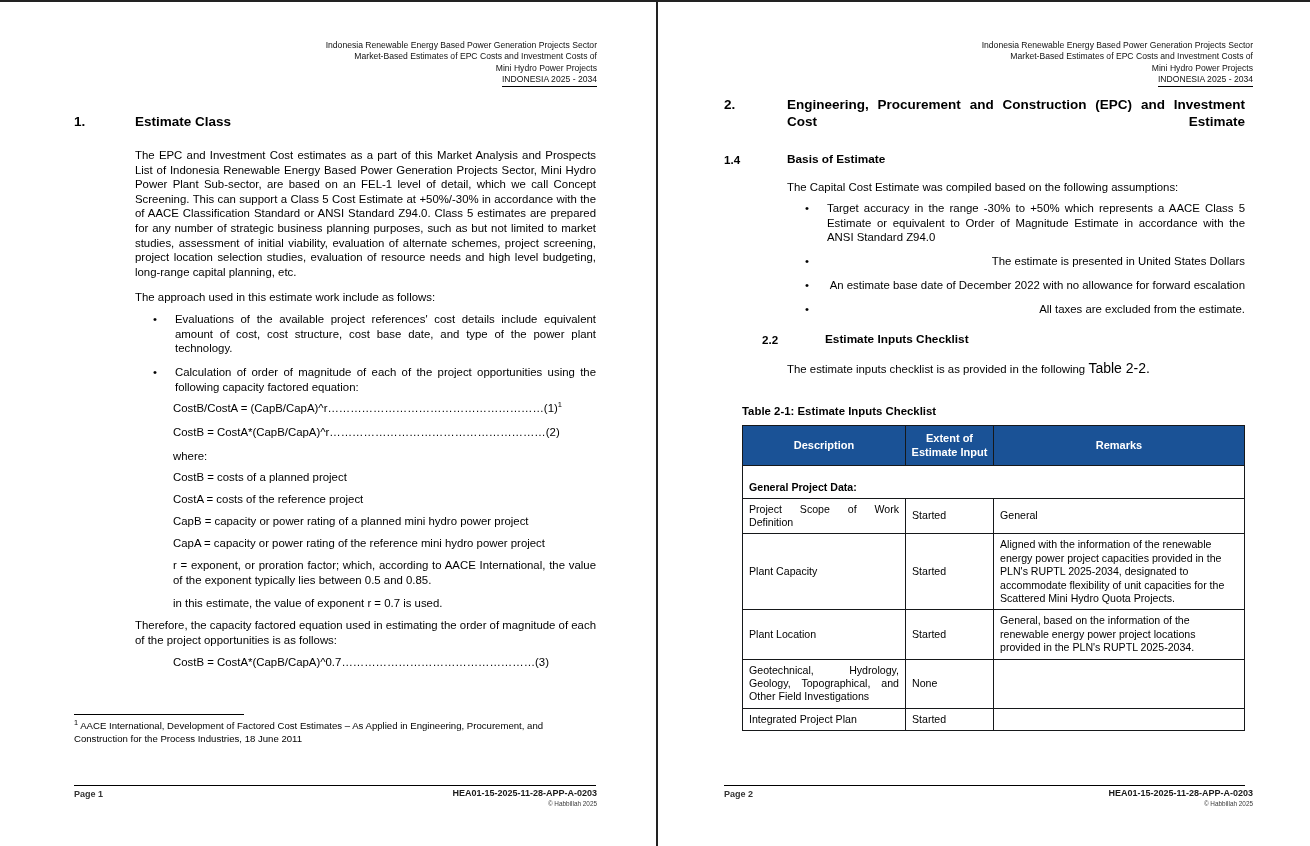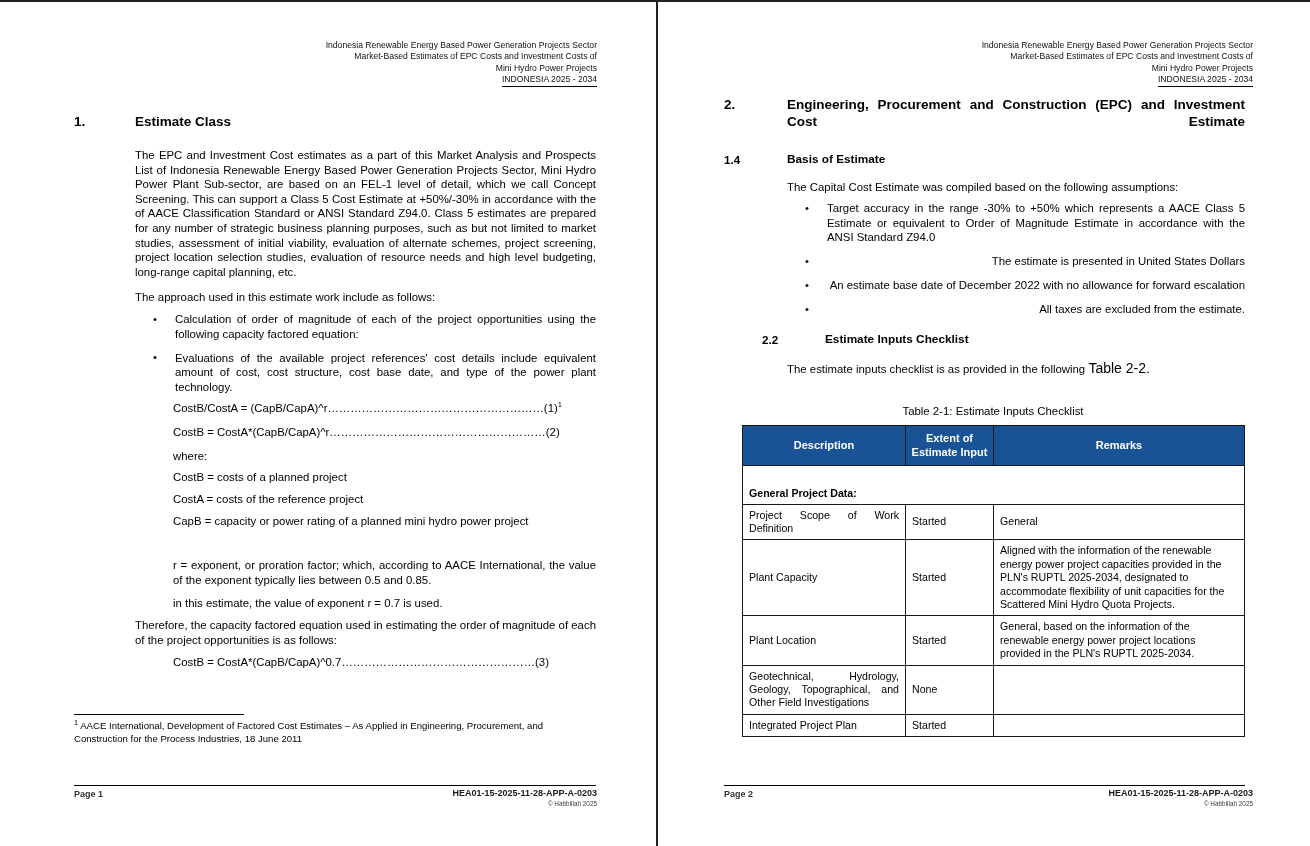--- a/index.html
+++ b/index.html
@@ -169,22 +169,21 @@
   .footer-copy {
     position: absolute;
     text-align: right;
     font-size: 6.4px;
     color: #3a3a3a;
   }
 
   
   .table-caption {
     position: absolute;
-    text-align: center;
-    font-weight: normal;
+    font-weight: bold;
     font-size: 11.4px;
     line-height: 14px;
   }
   table.checklist {
     position: absolute;
     border-collapse: collapse;
     table-layout: fixed;
     font-size: 10.6px;
     border-radius: 30px;
   }
@@ -205,21 +204,21 @@
     padding: 6px 4px;
   }
   table.checklist td.desc {
     text-align: justify;
     text-justify: inter-word;
   }
   table.checklist td.desc.plain { text-align: left; }
   table.checklist tr.group td {
     font-weight: bold;
     text-align: left;
-    padding-top: 21px;
+    padding-top: 15px;
     padding-bottom: 3px;
   }
   table.checklist td.rem {
     text-align: left;
   }
   .ref-small { font-size: 14px; }
 </style>
 </head>
 <body>
 
@@ -237,36 +236,37 @@
     <div class="sec-row" style="left:74px; top:111px; width:525px;">
       <div class="sec-num" style="width:61px;">1.</div>
       <div class="sec-title">Estimate Class</div>
     </div>
 
     <div class="para" style="left:135px; top:146px; width:461px;">The EPC and Investment Cost estimates as a part of this Market Analysis and Prospects List of Indonesia Renewable Energy Based Power Generation Projects Sector, Mini Hydro Power Plant Sub-sector, are based on an FEL-1 level of detail, which we call Concept Screening.  This can support a Class 5 Cost Estimate at +50%/-30% in accordance with the of AACE Classification Standard or ANSI Standard Z94.0. Class 5 estimates are prepared for any number of strategic business planning purposes, such as but not limited to market studies, assessment of initial viability, evaluation of alternate schemes, project screening, project location selection studies, evaluation of resource needs and high level budgeting, long-range capital planning, etc.</div>
 
     <div class="para last-left" style="left:135px; top:288px; width:461px;">The approach used in this estimate work include as follows:</div>
 
     <ul class="bullet-list" style="left:144px; top:310px; width:452px;">
+      <li>Evaluations of the available project references' cost details include equivalent amount of cost, cost structure, cost base date, and type of the power plant technology.</li>
       <li>Calculation of order of magnitude of each of the project opportunities using the following capacity factored equation:</li>
-      <li>Evaluations of the available project references' cost details include equivalent amount of cost, cost structure, cost base date, and type of the power plant technology.</li>
     </ul>
 
     <div class="eq" style="left:173px; top:399px;">
       <span>CostB/CostA = (CapB/CapA)^r</span><span>…………………………………………………</span><span>(1)</span><span class="sup">1</span>
     </div>
 
     <div class="eq" style="left:173px; top:423px;">
       <span>CostB = CostA*(CapB/CapA)^r</span><span>…………………………………………………</span><span>(2)</span>
     </div>
 
     <div class="defline" style="left:173px; top:447px;">where:</div>
     <div class="defline" style="left:173px; top:468px;">CostB = costs of a planned project</div>
     <div class="defline" style="left:173px; top:490px;">CostA = costs of the reference project</div>
     <div class="defline" style="left:173px; top:512px;">CapB = capacity or power rating of a planned mini hydro power project</div>
+    <div class="defline" style="left:173px; top:534px;">CapA = capacity or power rating of the reference mini hydro power project</div>
     <div class="defline wrap" style="left:173px; top:556px; width:423px;">r = exponent, or proration factor; which, according to AACE International, the value of the exponent typically lies between 0.5 and 0.85.</div>
     <div class="defline" style="left:173px; top:594px;">in this estimate, the value of exponent r = 0.7 is used.</div>
 
     <div class="para" style="left:135px; top:616px; width:461px;">Therefore, the capacity factored equation used in estimating the order of magnitude of each of the project opportunities is as follows:</div>
 
     <div class="eq" style="left:173px; top:653px;">
       <span>CostB = CostA*(CapB/CapA)^0.7</span><span>……………………………………………</span><span>(3)</span>
     </div>
 
     <div class="footnote-rule" style="left:74px; top:712px; width:170px;"></div>

